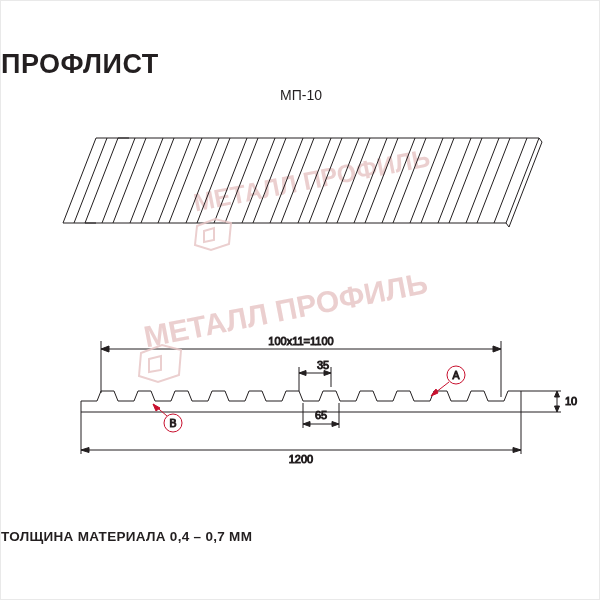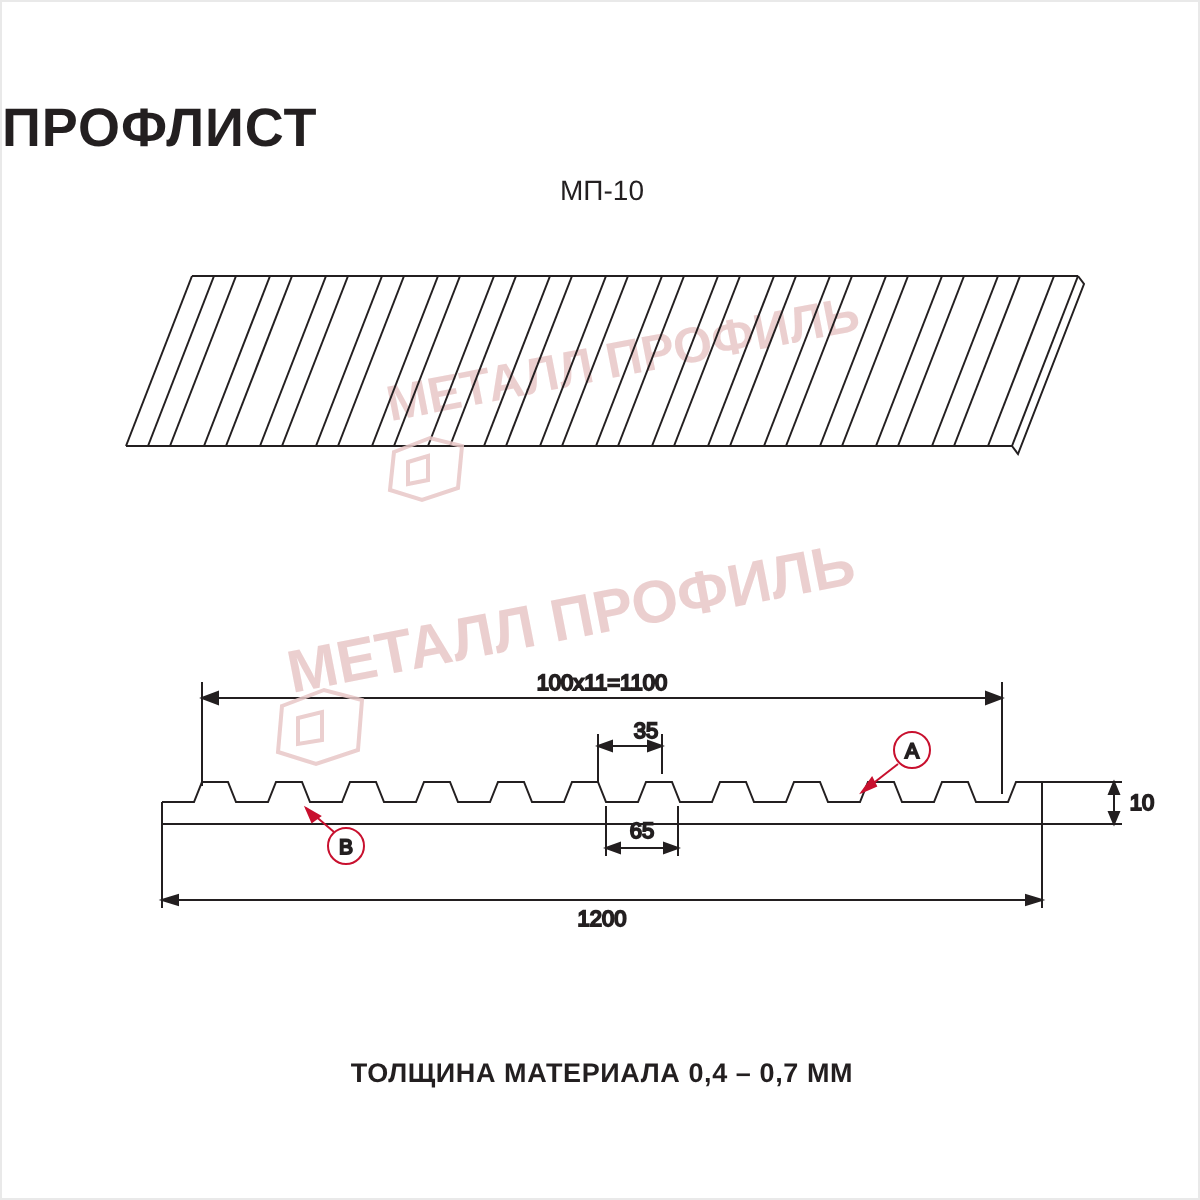--- a/index.html
+++ b/index.html
@@ -38,21 +38,20 @@
     width: 600px;
     text-align: center;
     font-size: 14px;
     color: #231f20;
   }
   .footer {
     position: absolute;
     top: 528px;
     left: 0;
     width: 600px;
-    text-align: center;
     font-size: 13.5px;
     font-weight: bold;
     letter-spacing: 0.3px;
     color: #231f20;
   }
   .svg-layer {
     position: absolute;
     top: 0;
     left: 0;
     width: 600px;

